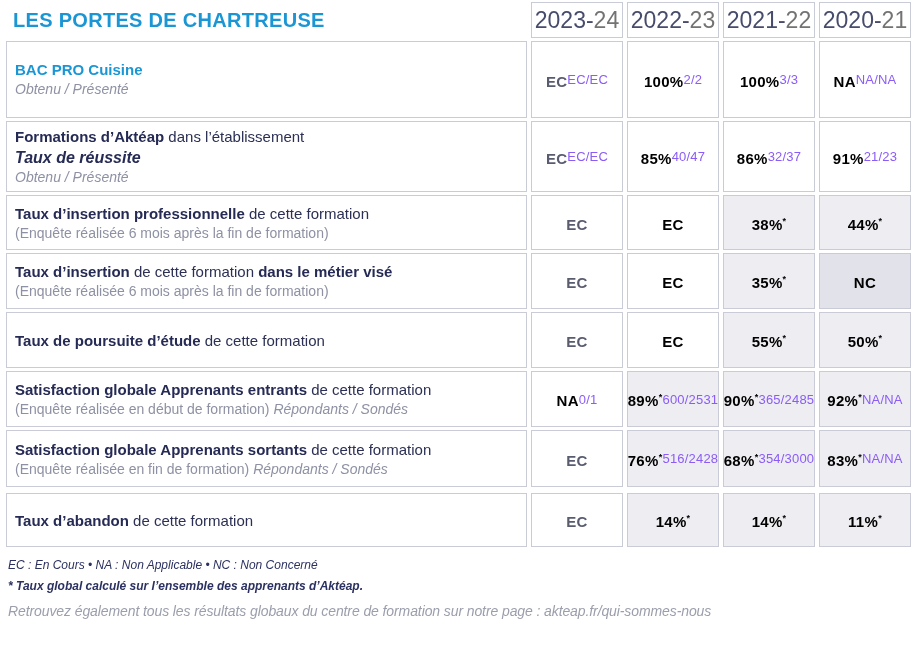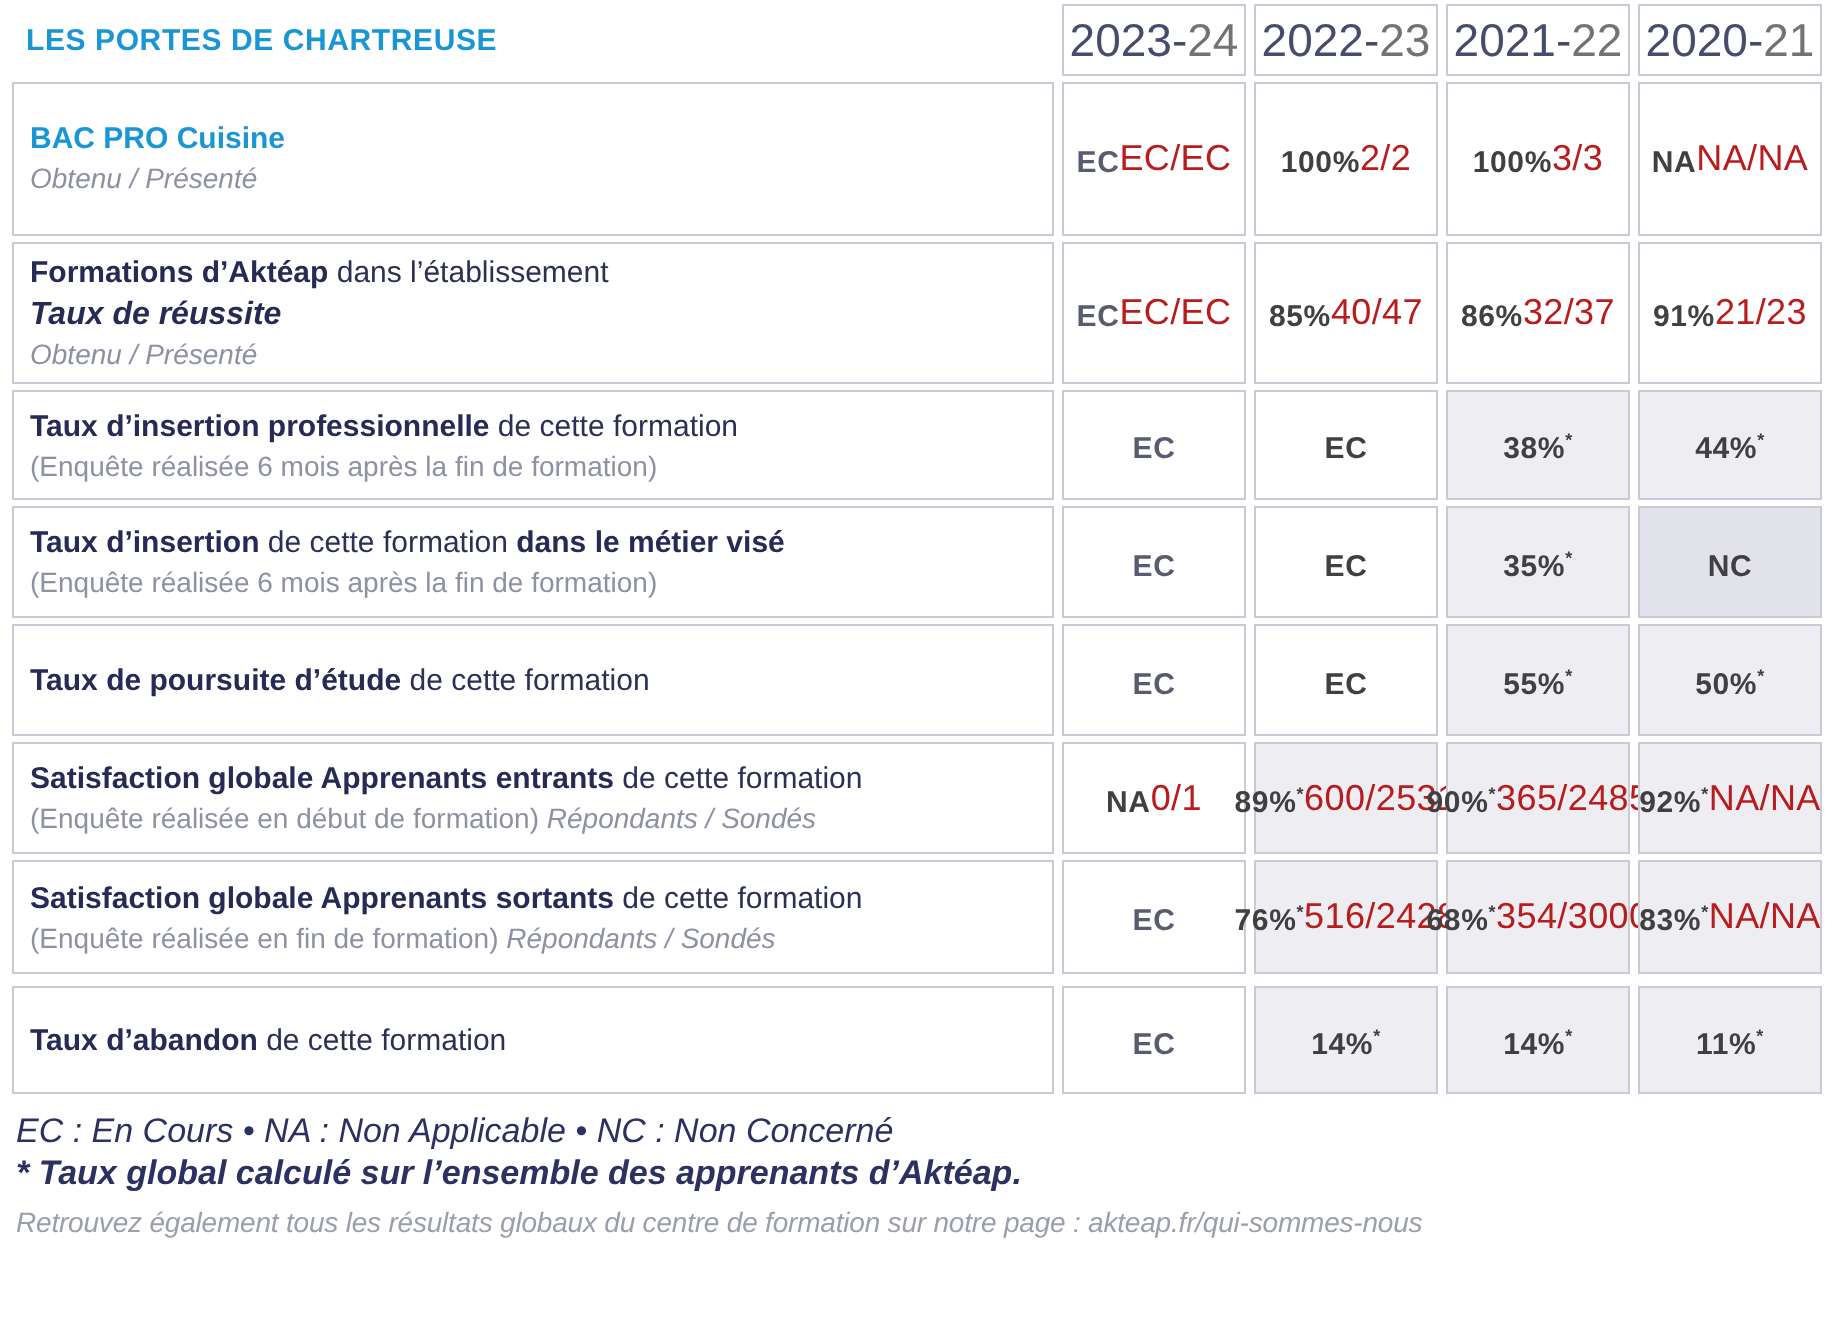--- a/index.html
+++ b/index.html
@@ -25,21 +25,21 @@
   .cell { border: 1px solid #c9cbd6; background: #fff; }
   .corner {
     border: none;
     display: flex;
     align-items: center;
     padding-left: 7px;
   }
   .org {
     color: #1b96d5;
     font-weight: bold;
-    font-size: 15px;
+    font-size: 20px;
     letter-spacing: 0.3px;
   }
   .year {
     display: flex;
     align-items: center;
     justify-content: center;
     font-size: 23px;
     color: #474c6c;
     white-space: nowrap;
   }
@@ -56,32 +56,32 @@
   .lbl .l-blue { color: #1b96d5; font-weight: bold; font-size: 15px; line-height: 20px; }
   .lbl .g { font-size: 14px; line-height: 19px; color: #8e91a3; }
   .lbl .gi { font-style: italic; }
   .val {
     display: flex;
     flex-direction: row;
     align-items: center;
     justify-content: center;
     text-align: center;
   }
-  .val .v { font-size: 15px; font-weight: bold; color: #404040; line-height: 19px; letter-spacing: 0.3px; }
+  .val .v { font-size: 15px; font-weight: bold; color: #000000; line-height: 19px; letter-spacing: 0.3px; }
   .val.ec .v { color: #595c6f; }
   .val .v sup { font-size: 9px; vertical-align: 6px; }
-  .val .vs { font-size: 18px; color: #b91c1c; line-height: 17px; letter-spacing: 0.2px; }
+  .val .vs { font-size: 13px; color: #8b5cf6; line-height: 17px; letter-spacing: 0.2px; }
   .val.sh  { background: #ededf2; }
   .val.sh2 { background: #e2e2eb; }
   .last { margin-top: 3px; }
   .legend {
     margin: 8px 0 0 8px;
     font-style: italic;
     color: #2b3160;
-    font-size: 17px;
+    font-size: 12px;
     line-height: 21px;
   }
   .legend .star-note { font-weight: 600; }
   .footer-note {
     margin: 6px 0 0 8px;
     font-style: italic;
     color: #9b9eab;
     font-size: 14px;
     letter-spacing: -0.1px;
   }

